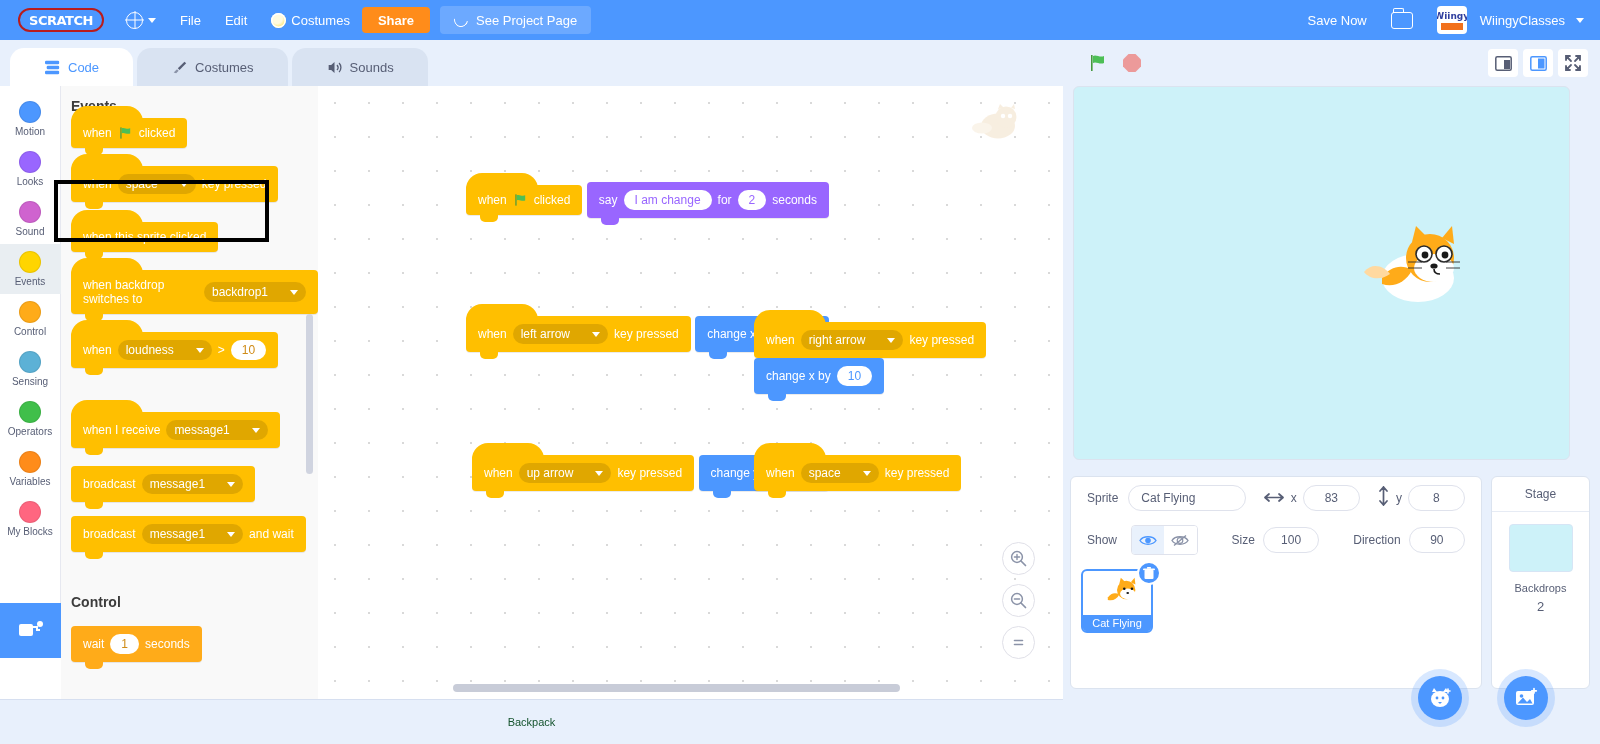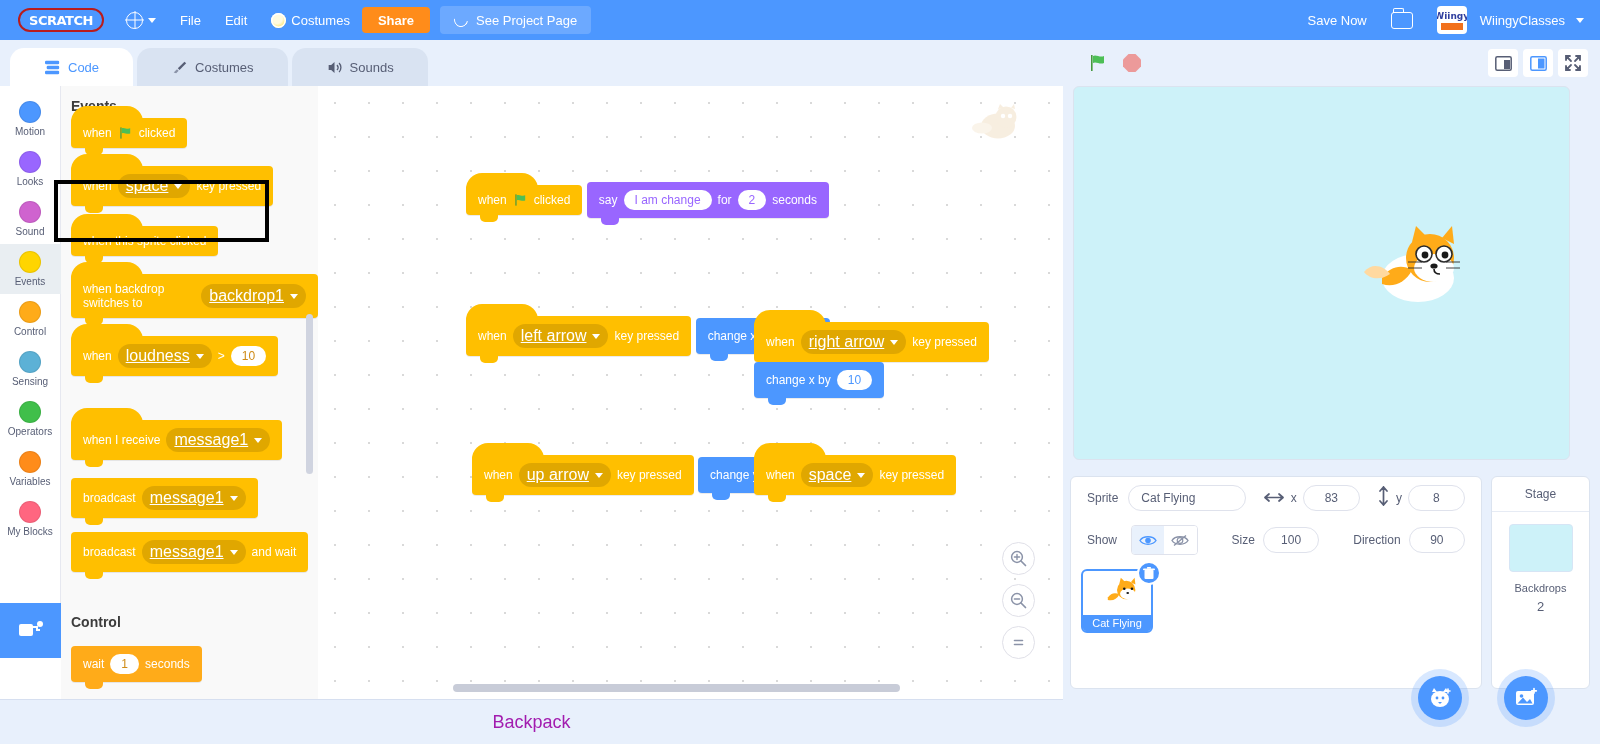--- a/index.html
+++ b/index.html
@@ -170,23 +170,22 @@
     position: relative; box-shadow: 0 1px 0 rgba(0,0,0,0.08);
   }
   .stack::after {
     content:''; position: absolute; bottom: -7px; left: 14px; width: 18px; height: 8px;
     background: inherit; border-radius: 0 0 5px 5px;
   }
   .bl-motion { background: #4c97ff; }
   .bl-looks { background: #9966ff; }
   .dropdown {
     background: rgba(0,0,0,0.12); border-radius: 12px; padding: 3px 8px;
-    display: inline-flex; align-items: center; gap: 6px; font-size: 16px; color: #fff;
+    display: inline-flex; align-items: center; gap: 22px; font-size: 12px; color: #fff;
     cursor: pointer;
-    text-decoration: underline;
   }
   .dd-caret {
     width:0;height:0;border-left:4px solid transparent;border-right:4px solid transparent;
     border-top:5px solid #fff;
   }
   .oval {
     background: #fff; border-radius: 12px; padding: 3px 11px; font-size: 12px;
     min-width: 26px; text-align: center; cursor: text;
   }
   .oval.motion { color: #4c97ff; }
@@ -220,21 +219,21 @@
     position: absolute; left: 135px; bottom: 7px; width: 447px; height: 8px;
     background: #c8ccd8; border-radius: 5px;
   }
 
   
   .backpack {
     position: absolute; top: 699px; left: 0; width: 1063px; height: 45px;
     background: #e8f0fc; border-top: 1px solid #d6dff0;
     display: flex; align-items: center; justify-content: center;
   }
-  .backpack span { font-size: 18px; color: #a21caf; }
+  .backpack span { font-size: 11px; color: #14532d; }
 
   
   .stage-col {
     position: absolute; top: 86px; left: 1063px; width: 537px; height: 658px;
     background: #e8f0fc; padding: 0 10px;
   }
   .stage {
     width: 497px; height: 374px; background: #cdf2f9; border-radius: 6px;
     border: 1px solid #dbe3ef; position: relative; overflow: hidden; margin-top: 0;
   }

